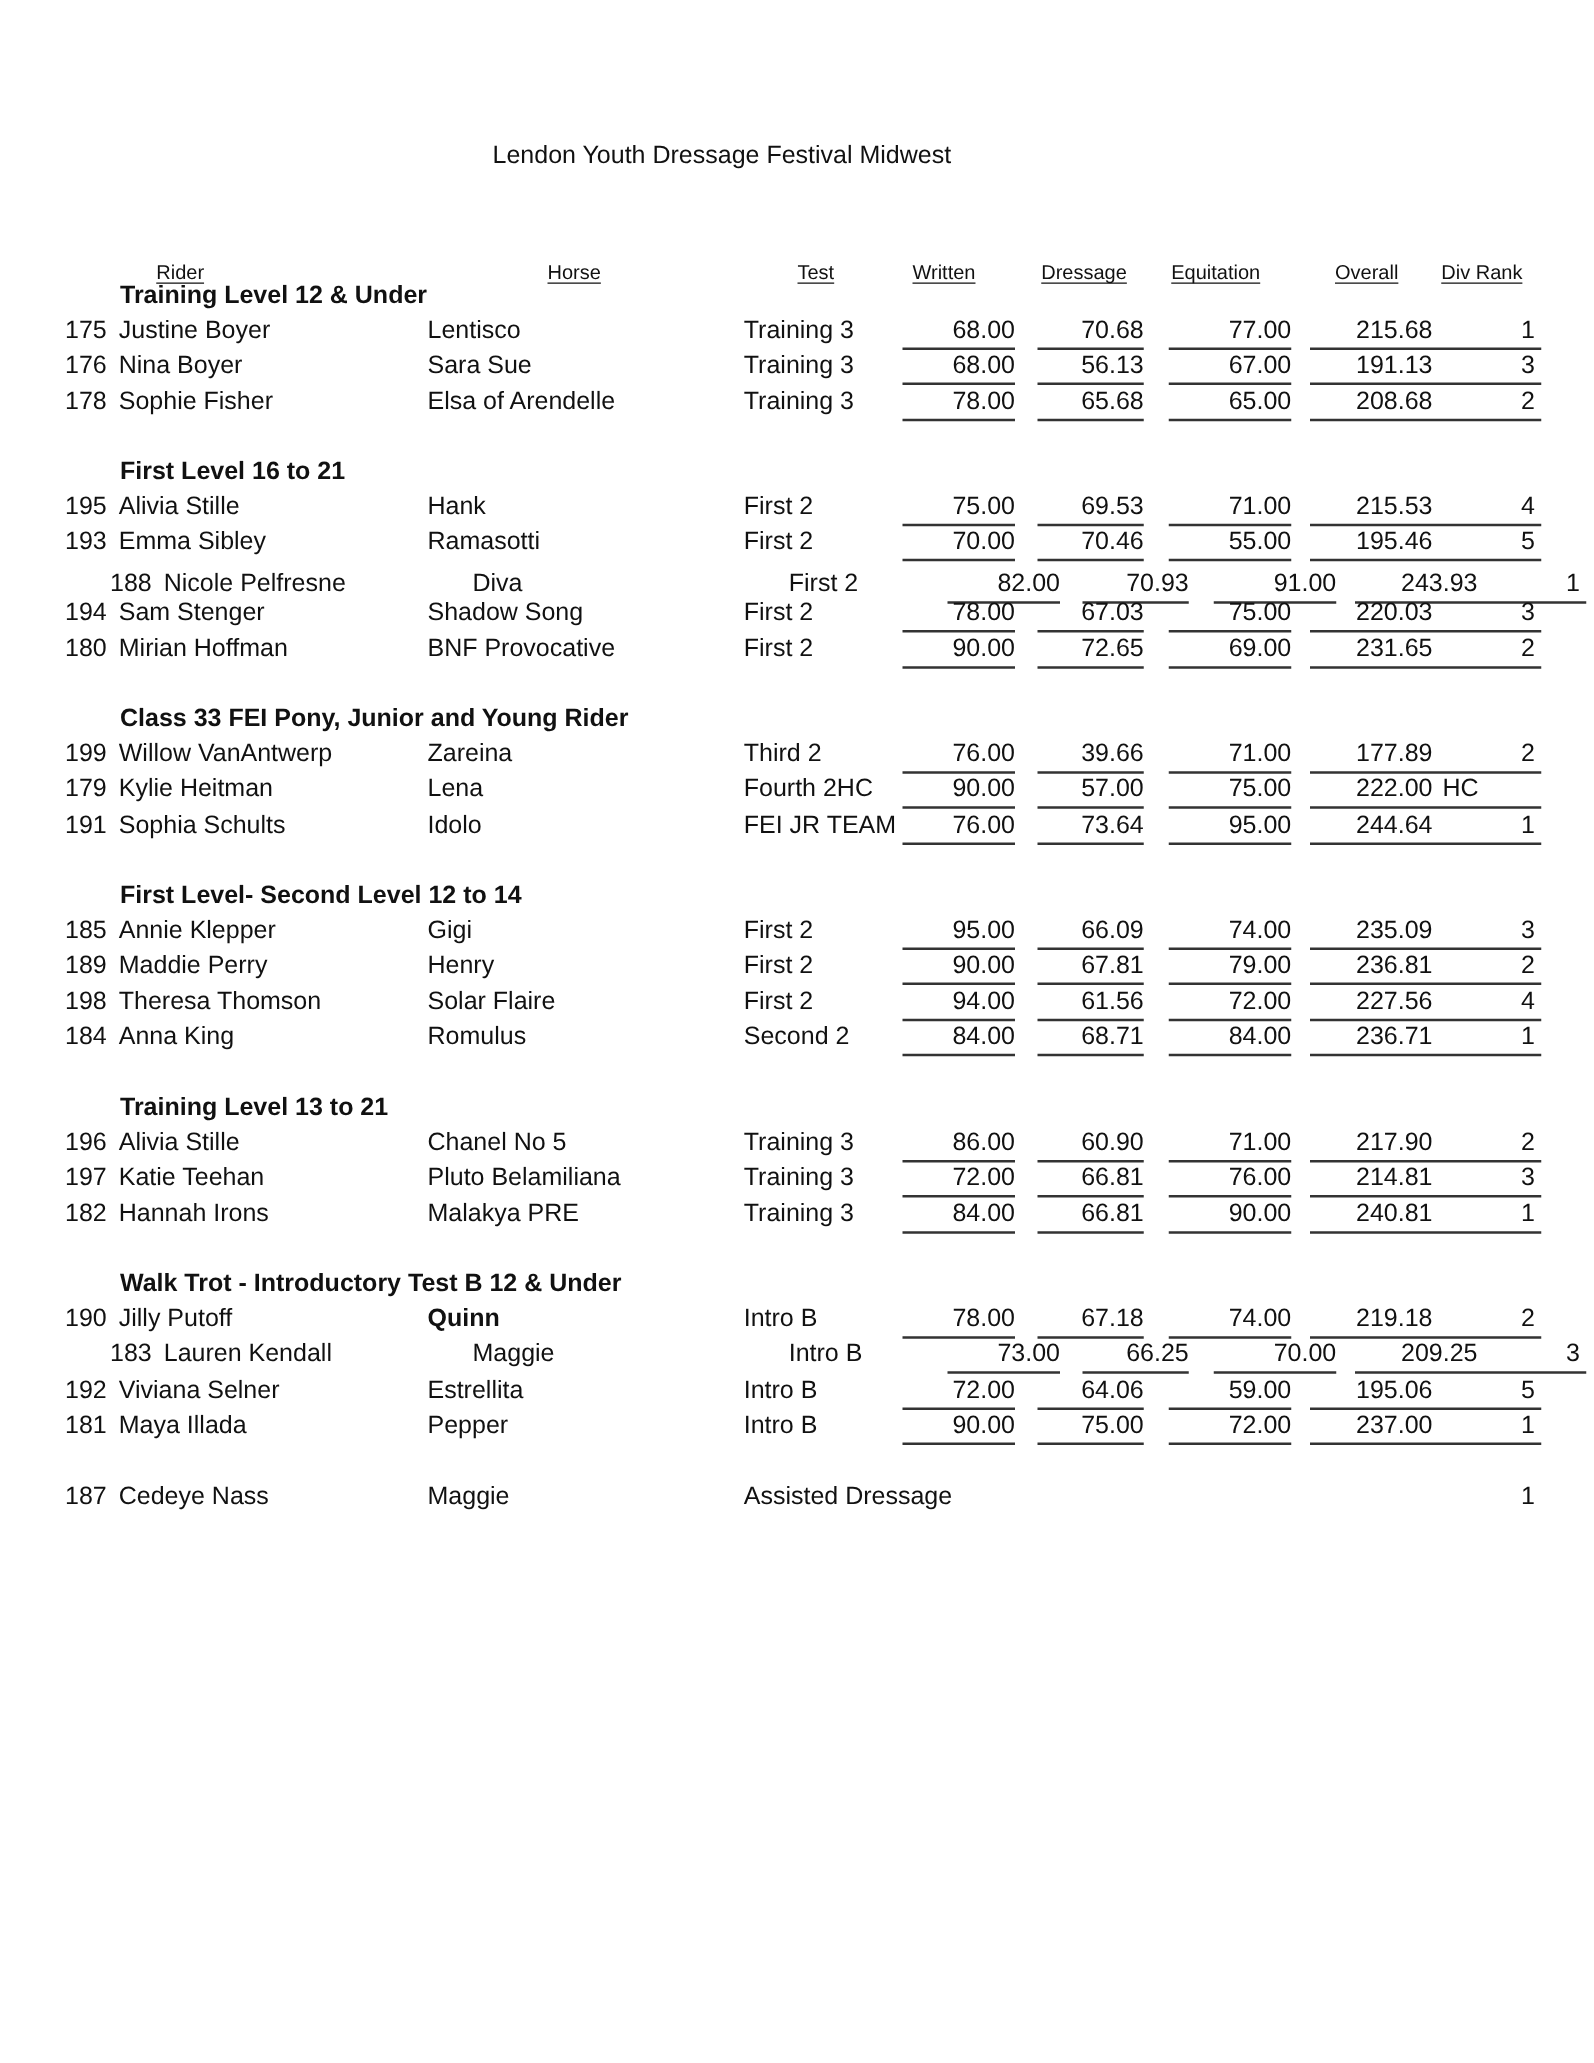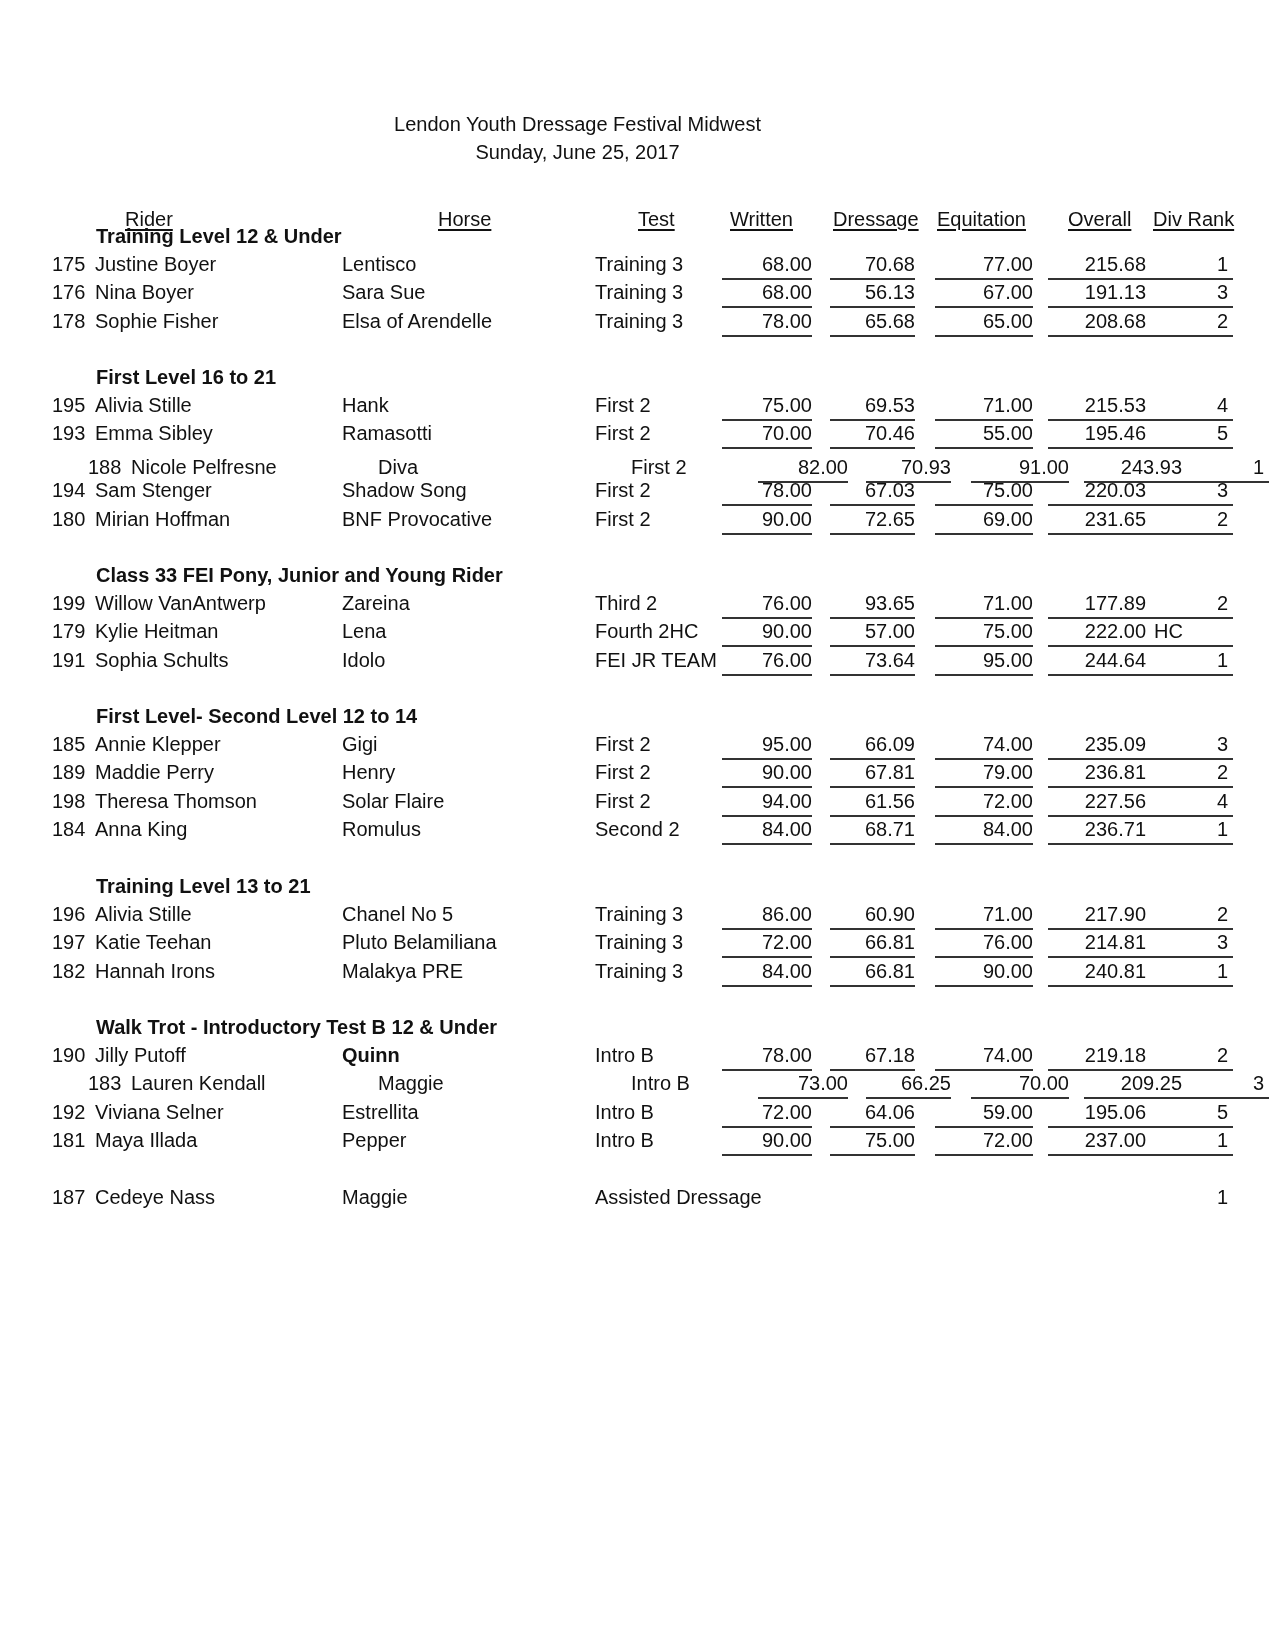--- a/index.html
+++ b/index.html
@@ -7,21 +7,21 @@
     width: 1275px; height: 1650px; position: relative; overflow: hidden;
     font-family: "Liberation Sans", "DejaVu Sans", sans-serif;
     color: #111111;
   }
   .page { position: absolute; left: 0; top: 0; width: 1275px; height: 1650px; }
   .hdr-line {
     position: absolute; left: 0; width: 1155px; text-align: center;
     font-size: 20px; line-height: 28px;
   }
   .colhead {
-    position: absolute; top: 205px; font-size: 20px; line-height: 28px;
+    position: absolute; top: 205px; font-size: 16px; line-height: 28px;
     text-decoration: underline; text-underline-offset: 3px; white-space: nowrap;
   }
   .section { position: absolute; left: 0; width: 1275px; }
   .sec-title {
     position: absolute; left: 96px; font-weight: bold; font-size: 20px;
     line-height: 28px; white-space: nowrap;
   }
   .row { position: absolute; left: 0; width: 1275px; height: 29.7px; }
   .cell {
     position: absolute; top: 0; font-size: 20px; line-height: 28px; white-space: nowrap;
@@ -47,21 +47,20 @@
   .rank-line { position: absolute; left: 1188px; width: 45px; top: 28px; border-bottom: 2px solid #333333; }
   .bold { font-weight: bold; }
   .assist-test { left: 595px; }
 </style>
 </head>
 <body>
 
 <div class="page">
 
   <div class="hdr-line" style="top:110px;">Lendon Youth Dressage Festival Midwest</div>
-  <div class="hdr-line" style="top:138px;">Sunday,  June  25, 2017</div>
 
   <div>
     <span class="colhead" style="left:125px;">Rider</span>
     <span class="colhead" style="left:438px;">Horse</span>
     <span class="colhead" style="left:638px;">Test</span>
     <span class="colhead" style="left:730px;">Written</span>
     <span class="colhead" style="left:833px;">Dressage</span>
     <span class="colhead" style="left:937px;">Equitation</span>
     <span class="colhead" style="left:1068px;">Overall</span>
     <span class="colhead" style="left:1153px;">Div Rank</span>
@@ -171,21 +170,21 @@
         </div>
       </div>
       <div class="section" style="top: 561px;">
         <div class="sec-title" style="top: 0px;">Class 33 FEI Pony, Junior and Young Rider</div>
         <div class="row" style="top: 28px;">
           <span class="cell c-num">199</span>
           <span class="cell c-rider">Willow VanAntwerp</span>
           <span class="cell c-horse">Zareina</span>
           <span class="cell c-test">Third 2</span>
           <span class="score s-written">76.00</span>
-          <span class="score s-dressage">93.65</span>
+          <span class="score s-dressage">39.66</span>
           <span class="score s-equit">71.00</span>
           <span class="score s-overall"><span class="v">177.89</span><span class="" style="margin-left: 8px;"></span></span>
           <span class="rank">2</span>
           <div class="rank-line"></div>
         </div>
         <div class="row" style="top: 56.4px;">
           <span class="cell c-num">179</span>
           <span class="cell c-rider">Kylie Heitman</span>
           <span class="cell c-horse">Lena</span>
           <span class="cell c-test">Fourth 2HC</span>

